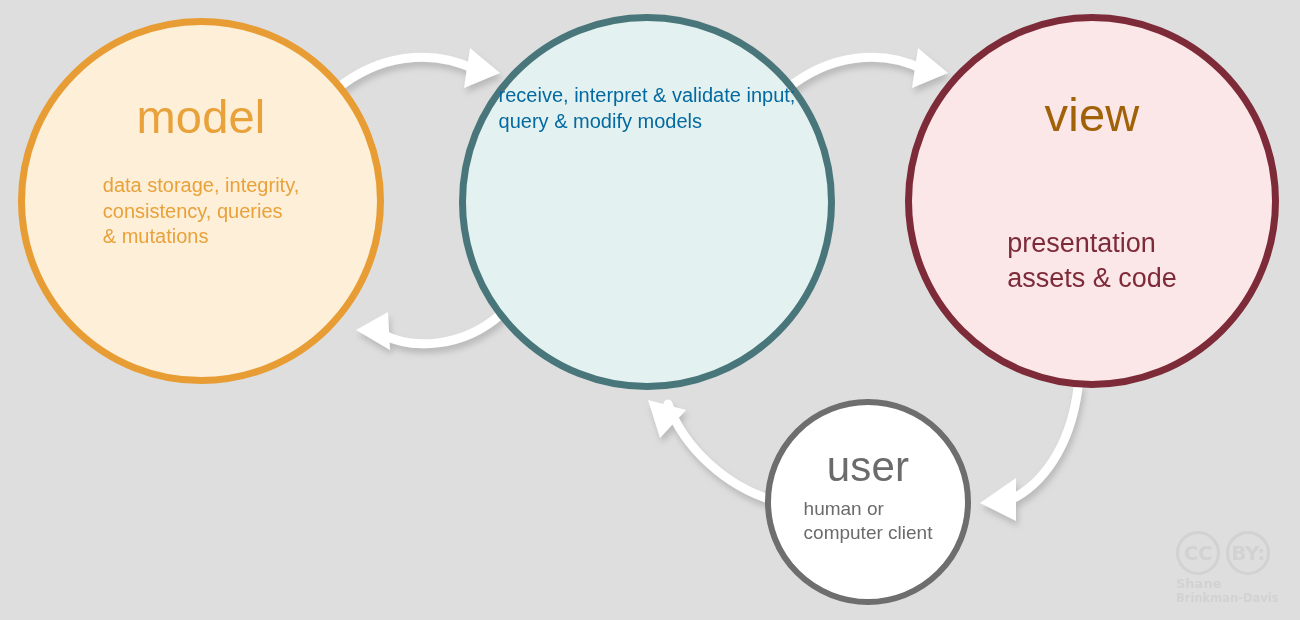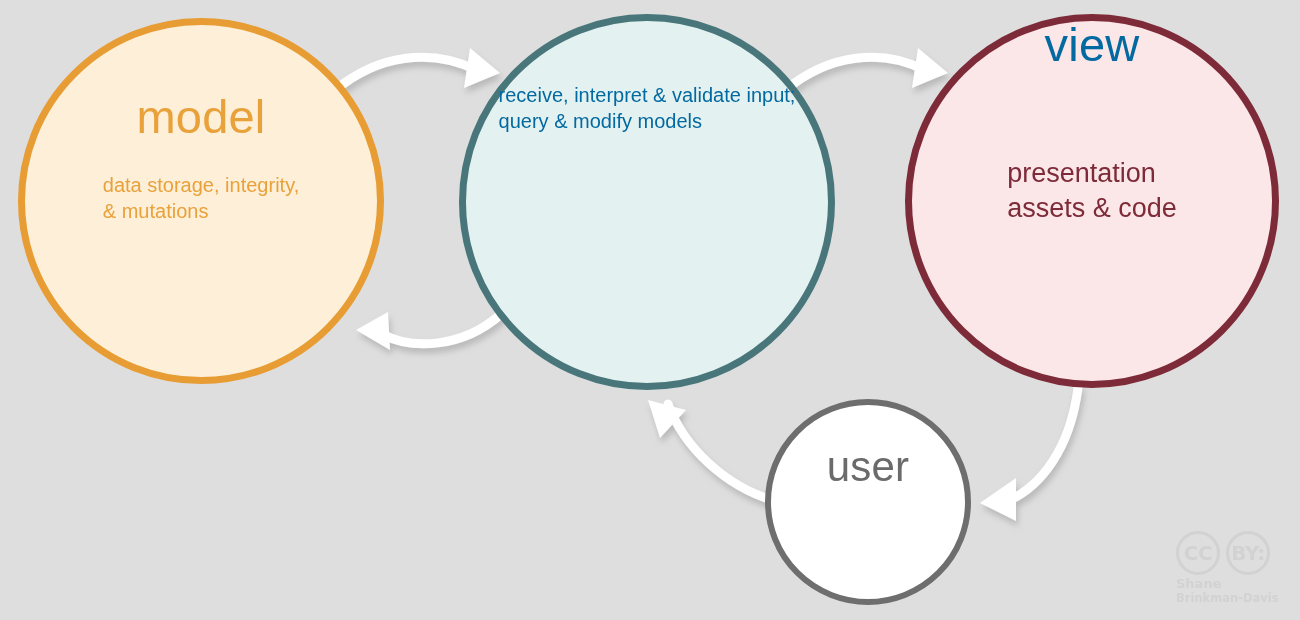--- a/index.html
+++ b/index.html
@@ -90,21 +90,22 @@
   #node-view {
     left: 905px;
     top: 14px;
     width: 374px;
     height: 374px;
     background: #fbe6e8;
     border: 7px solid #7d2b38;
   }
   #node-view .node-title {
     font-size: 47px;
-    color: #0369a1;
+    color: #a16207;
+    margin-top: 70px;
   }
   #node-view .node-desc {
     font-size: 27px;
     color: #7d2b38;
     margin-top: 88px;
   }
 
   
   #node-user {
     left: 765px;
@@ -201,20 +202,21 @@
     <g filter="url(#arrowShadow)">
       <path d="M 772,500 C 726,486 684,448 668,404" fill="none" stroke="#ffffff" stroke-width="9" stroke-linecap="round"></path>
       <path d="M 648,400 L 660,438 L 686,410 Z" fill="#ffffff"></path>
     </g>
   </svg>
 
   <div class="node" id="node-model">
     <div class="node-title">model</div>
     <div class="node-desc">
       <div>data storage, integrity,</div>
+      <div>consistency, queries</div>
       <div>&amp; mutations</div>
     </div>
   </div>
 
   <div class="node" id="node-controller">
     <div class="node-desc">
       <div>receive, interpret &amp; validate input;</div>
       <div>query &amp; modify models</div>
     </div>
   </div>
@@ -222,20 +224,24 @@
   <div class="node" id="node-view">
     <div class="node-title">view</div>
     <div class="node-desc">
       <div>presentation</div>
       <div>assets &amp; code</div>
     </div>
   </div>
 
   <div class="node" id="node-user">
     <div class="node-title">user</div>
+    <div class="node-desc">
+      <div>human or</div>
+      <div>computer client</div>
+    </div>
   </div>
 
   <div id="cc-badge">
     <div class="cc-circles">
       <div class="cc-ring">CC</div>
       <div class="cc-ring">BY:</div>
     </div>
     <div class="cc-attrib">
       <div class="line1">Shane</div>
       <div class="line2">Brinkman-Davis</div>

